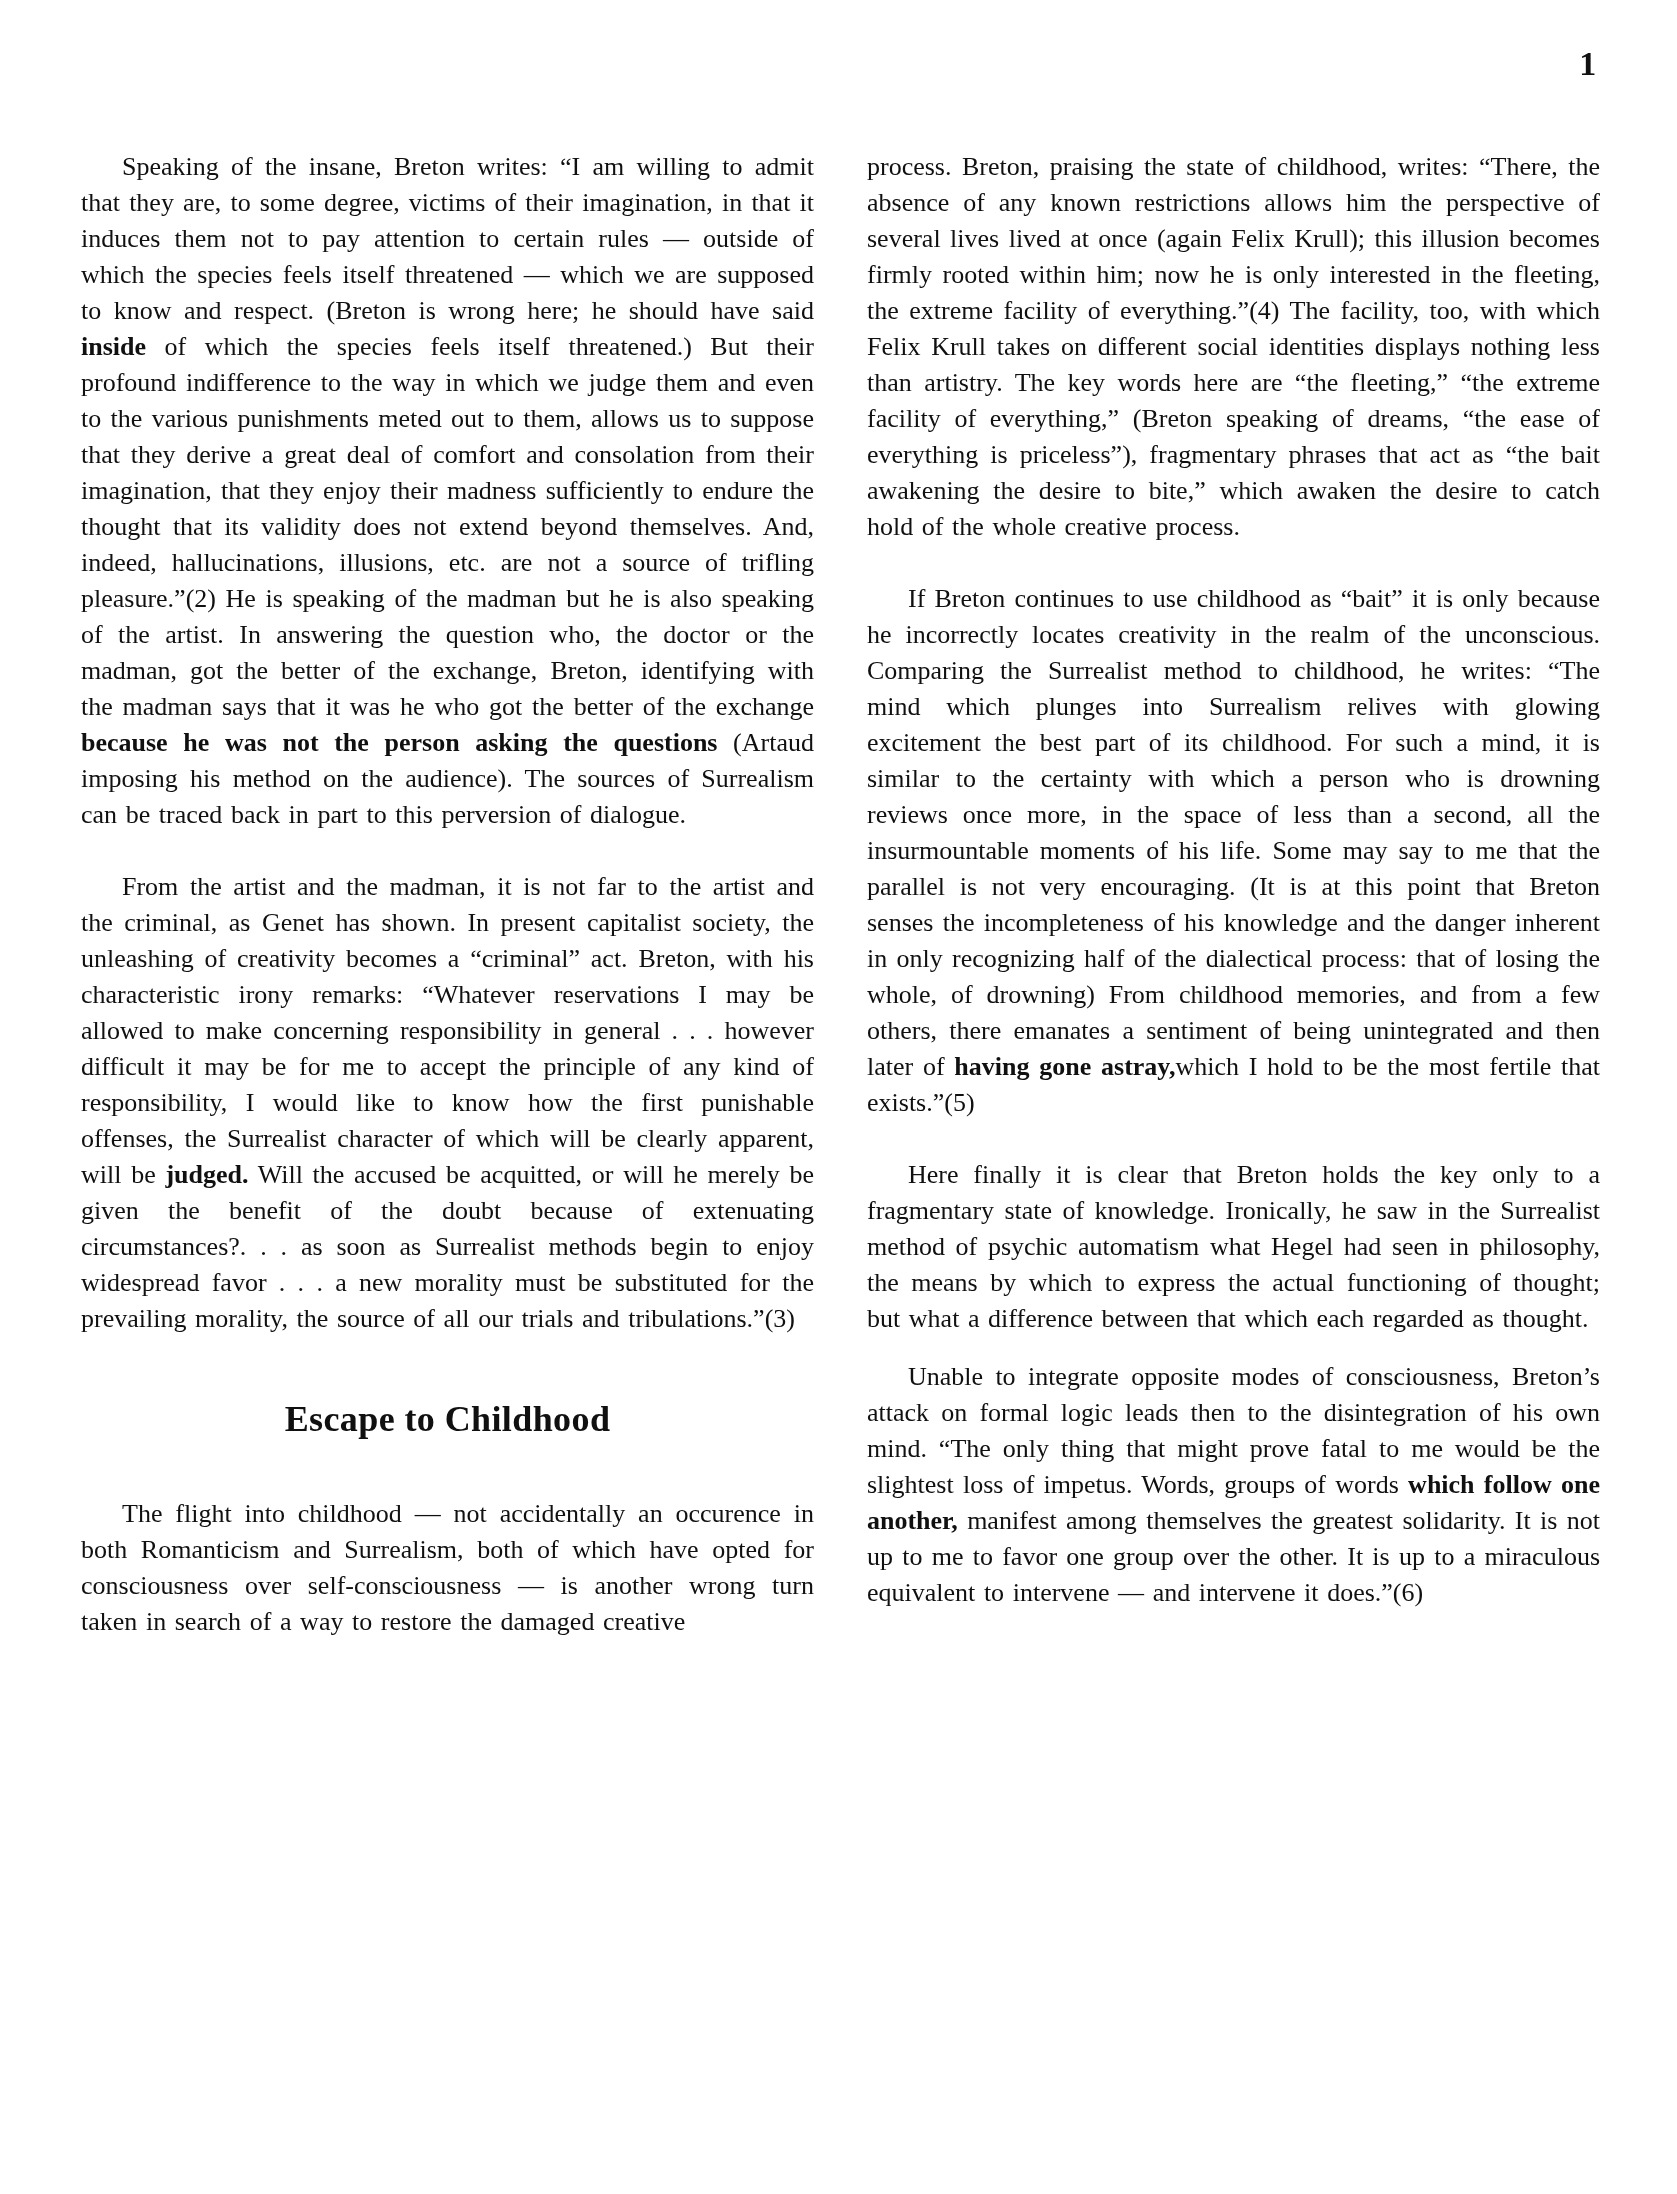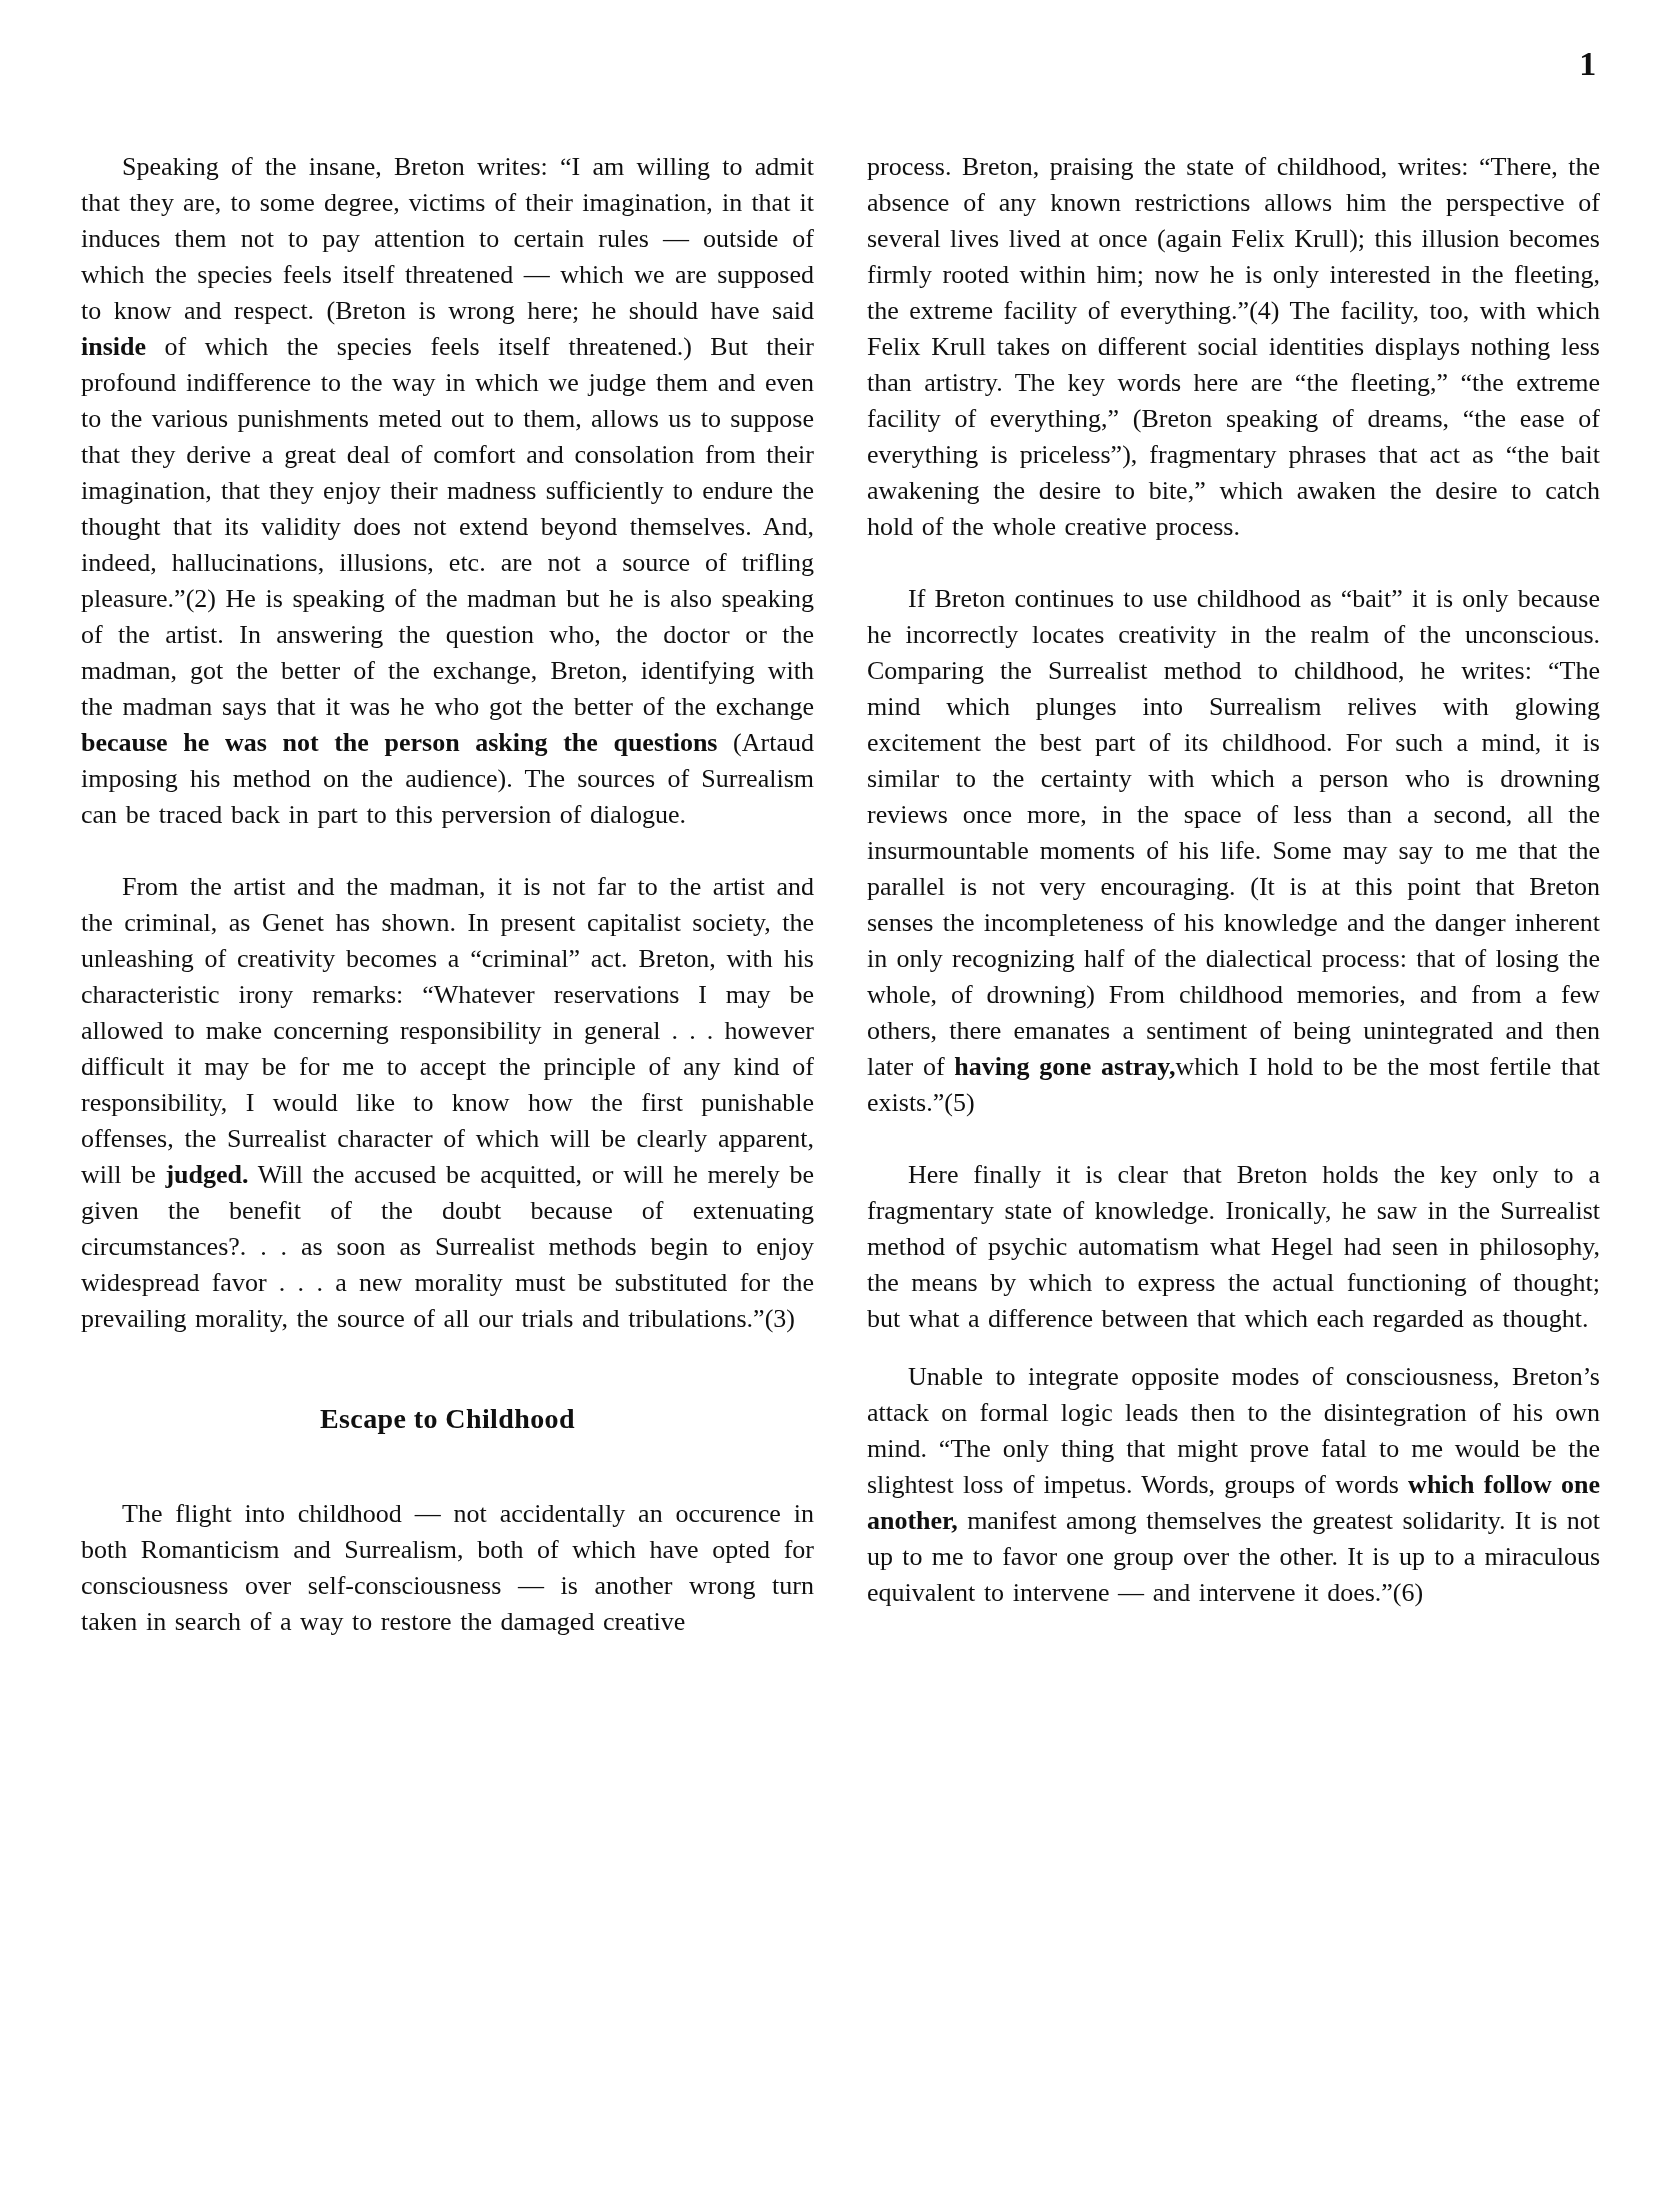--- a/index.html
+++ b/index.html
@@ -37,21 +37,21 @@
     text-align: justify;
     text-justify: inter-word;
     word-spacing: 2.1px;
     hyphens: none;
   }
   .para b { font-weight: 700; }
   .indent { text-indent: 41px; }
   .tight { margin-top: -14px; }
   .heading {
     margin: 64px 0 59px 0;
-    font-size: 28px;
+    font-size: 36px;
     line-height: 36px;
     font-weight: 700;
     text-align: center;
     letter-spacing: 0.4px;
   }
 </style>
 </head>
 <body>
 
 <div class="page">

